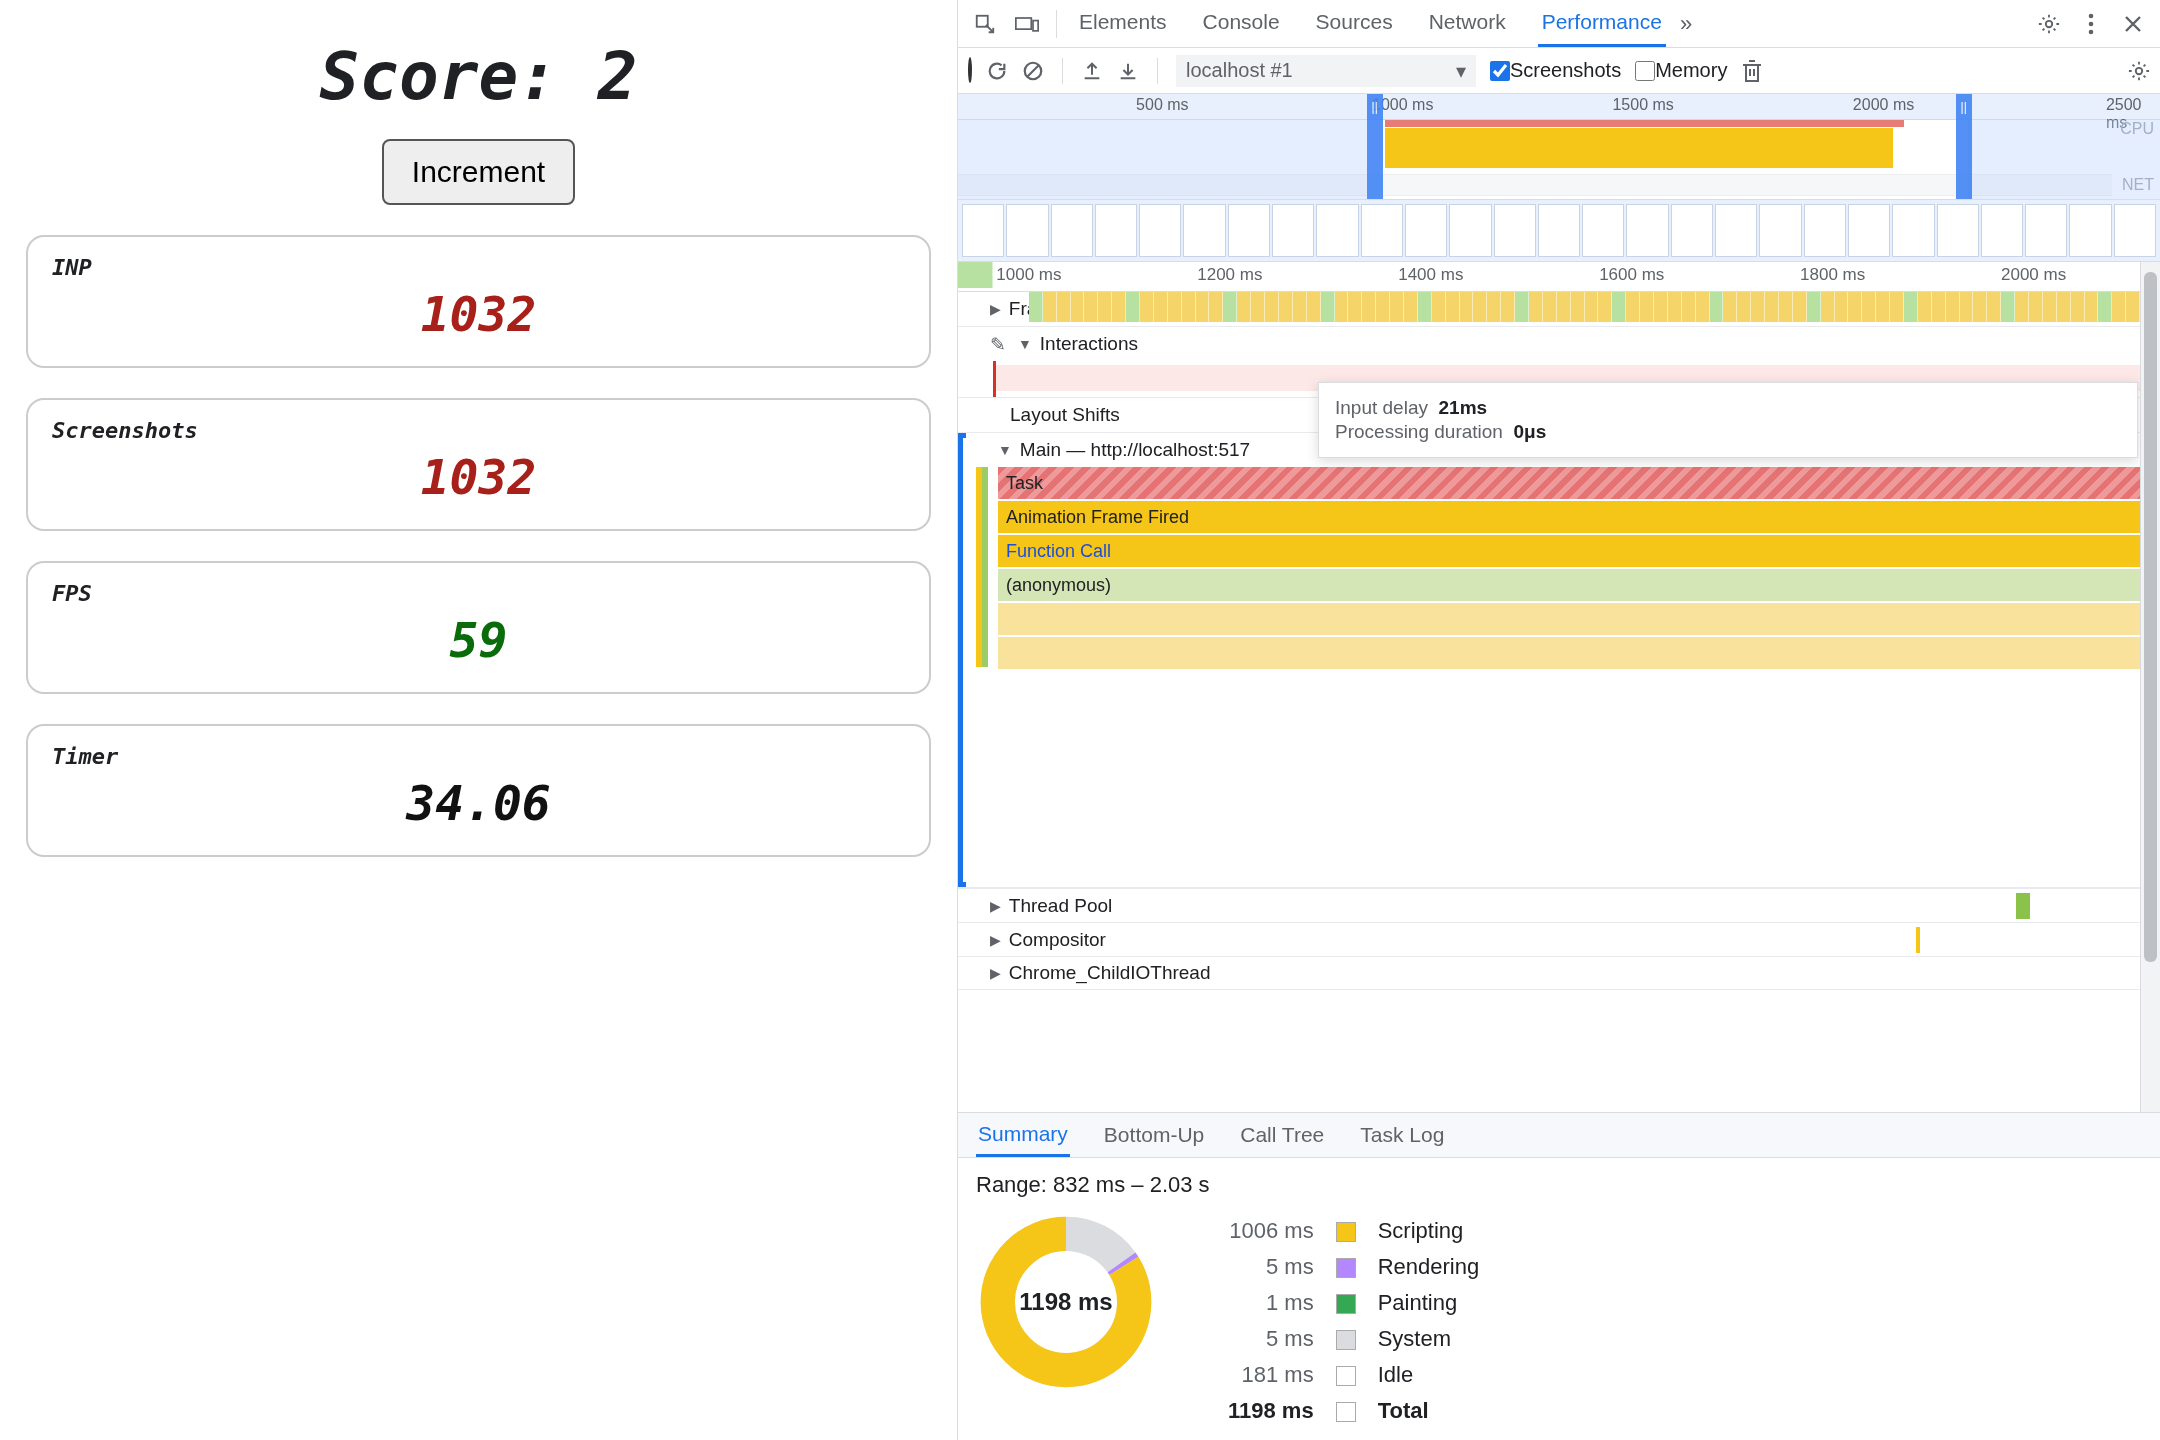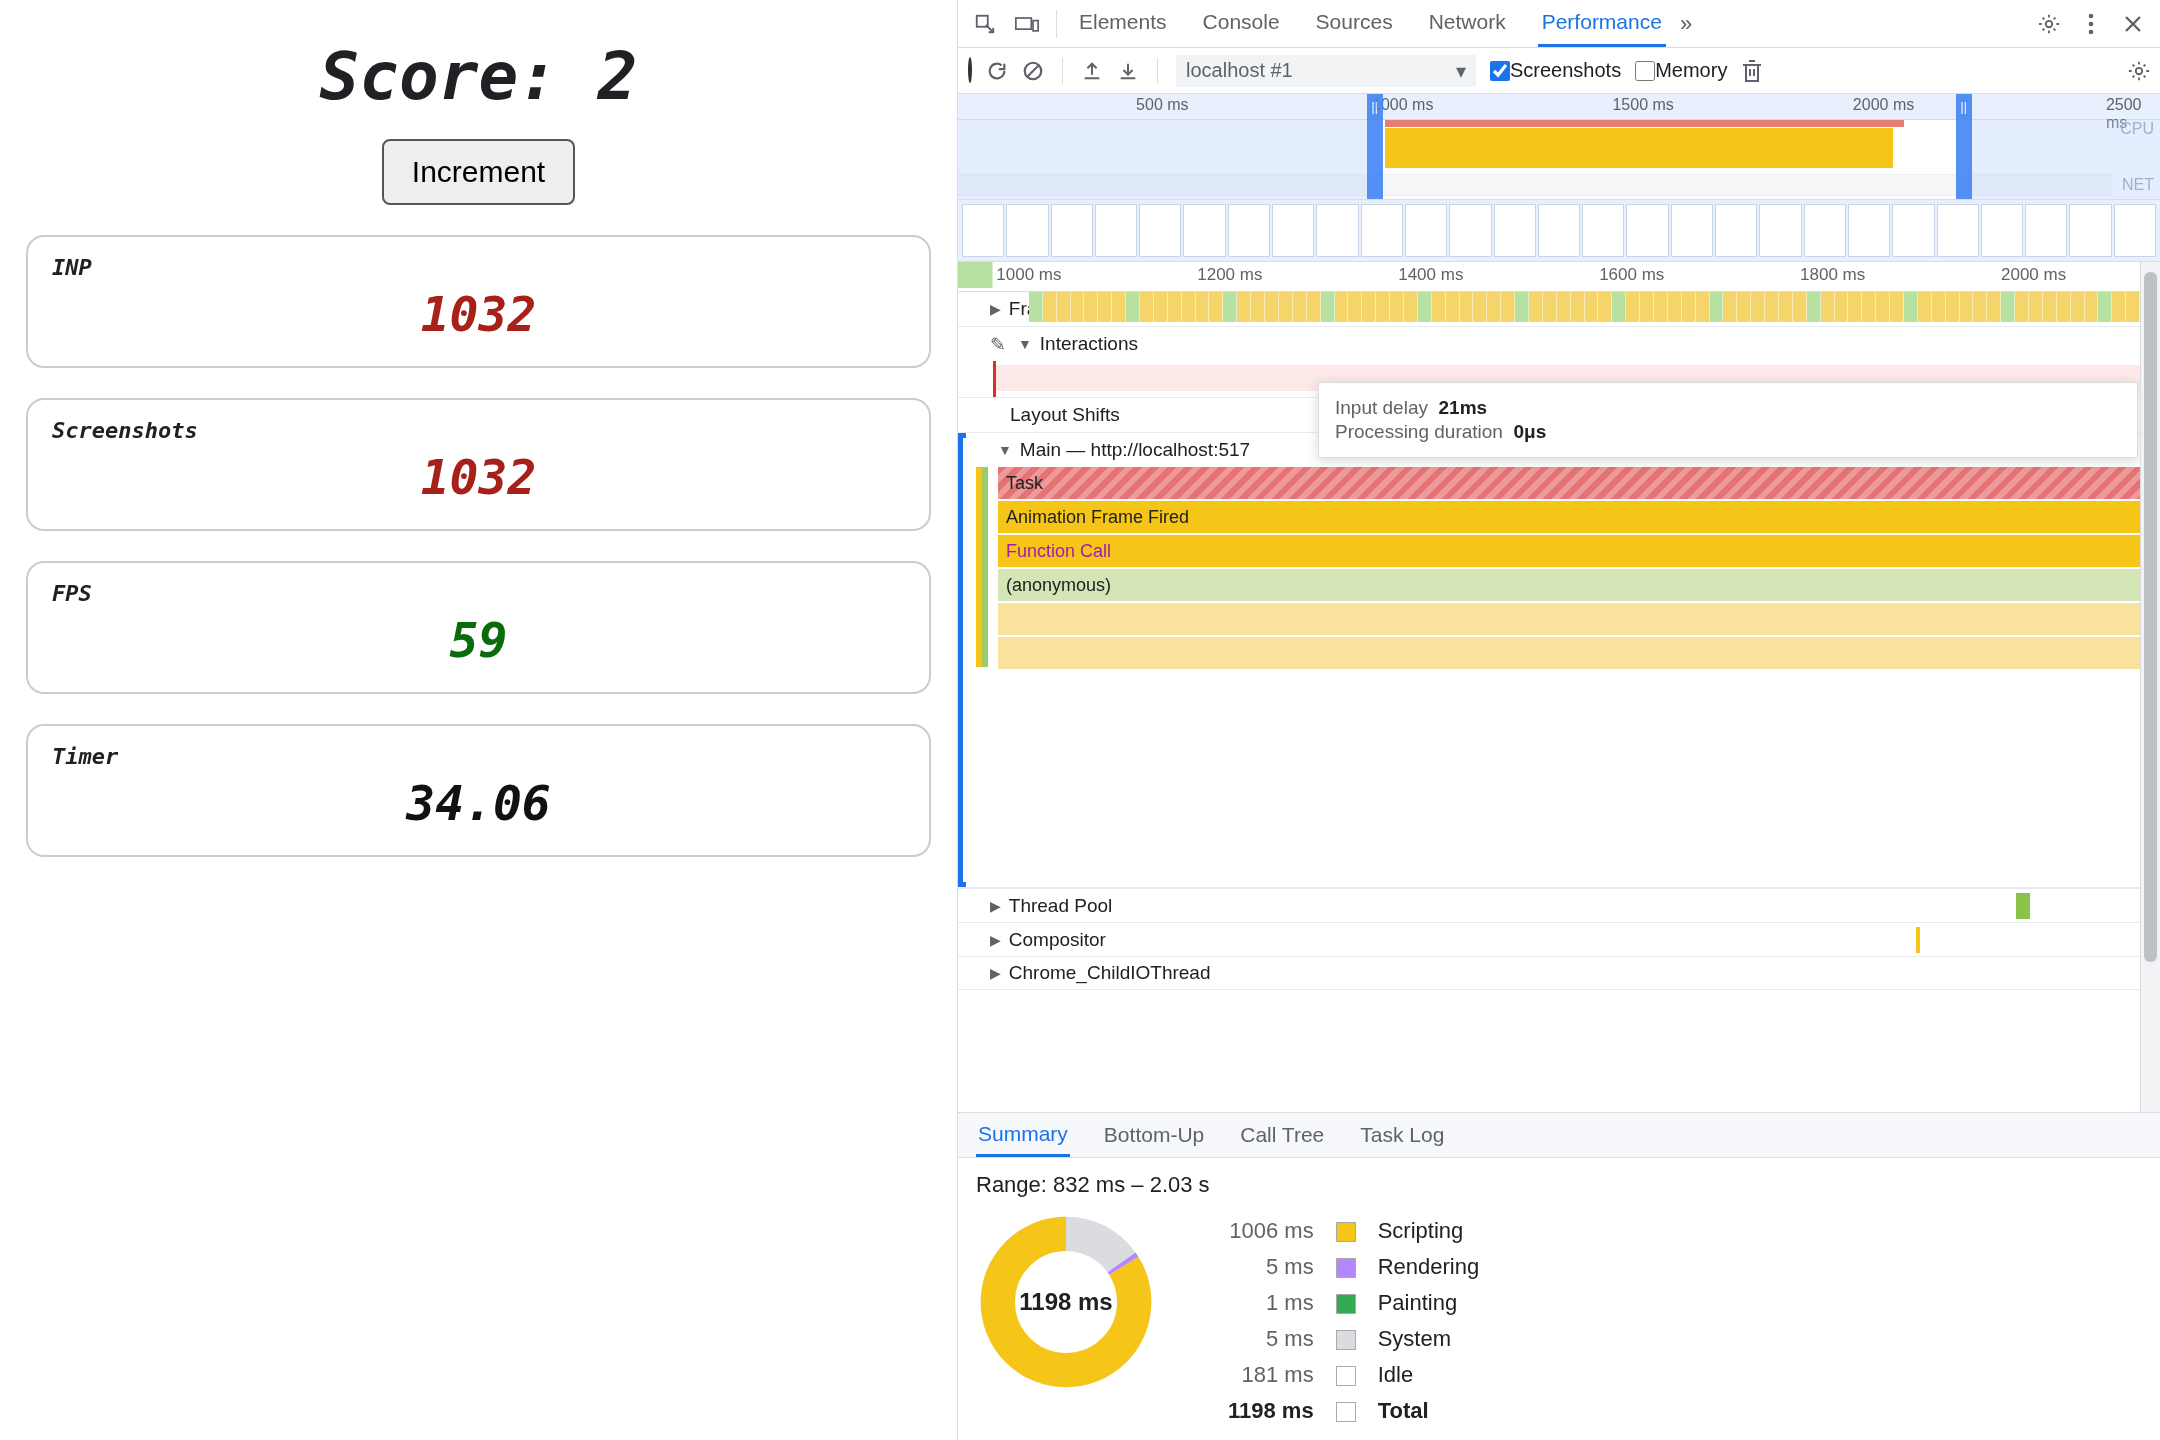--- a/index.html
+++ b/index.html
@@ -192,21 +192,21 @@
 .int-marker { position:absolute; top:0; bottom:0; width:3px; background:#d93025; }
 
 .ls-lane .lane-body { height: 0; }
 .ls-lane .lane-header { padding-left: 52px; }
 
 .main-lane .lane-body { min-height: 420px; }
 .blue-bracket { position:absolute; left:0; top:0; bottom:0; width:8px; border-left:5px solid #1a73e8; border-top:5px solid #1a73e8; border-bottom:5px solid #1a73e8;}
 .track { position:absolute; height:32px; font-size:18px; display:flex; align-items:center; padding:0 8px; overflow:hidden; white-space:nowrap;}
 .task-bg { background: repeating-linear-gradient(135deg,#e57373,#e57373 6px,#ef9a9a 6px,#ef9a9a 12px); color:#202124;}
 .af-bg   { background:#f5c518; color:#202124;}
-.fc-bg   { background:#f5c518; color:#a21caf;}
+.fc-bg   { background:#f5c518; color:#1d4ed8;}
 .anon-bg { background:#d4e6b5; color:#202124;}
 .yb-bg   { background:#f9e29c;}
 
 .thin-col { position:absolute; top:0; bottom:0; width:6px; }
 
 .thread-row { height:34px; border-top:1px solid #e8eaed; display:flex; align-items:center; padding-left:32px; font-size:19px; color:#202124; gap:8px;}
 .thread-row .tri{color:#5f6368; font-size:14px;}
 .thread-row .mini{position:absolute; right:110px; width:14px; height:26px; background:#8bc34a;}
 .thread-row .mini2{position:absolute; right:220px; width:4px; height:26px; background:#f5c518;}
 .thread-row { position:relative; }

